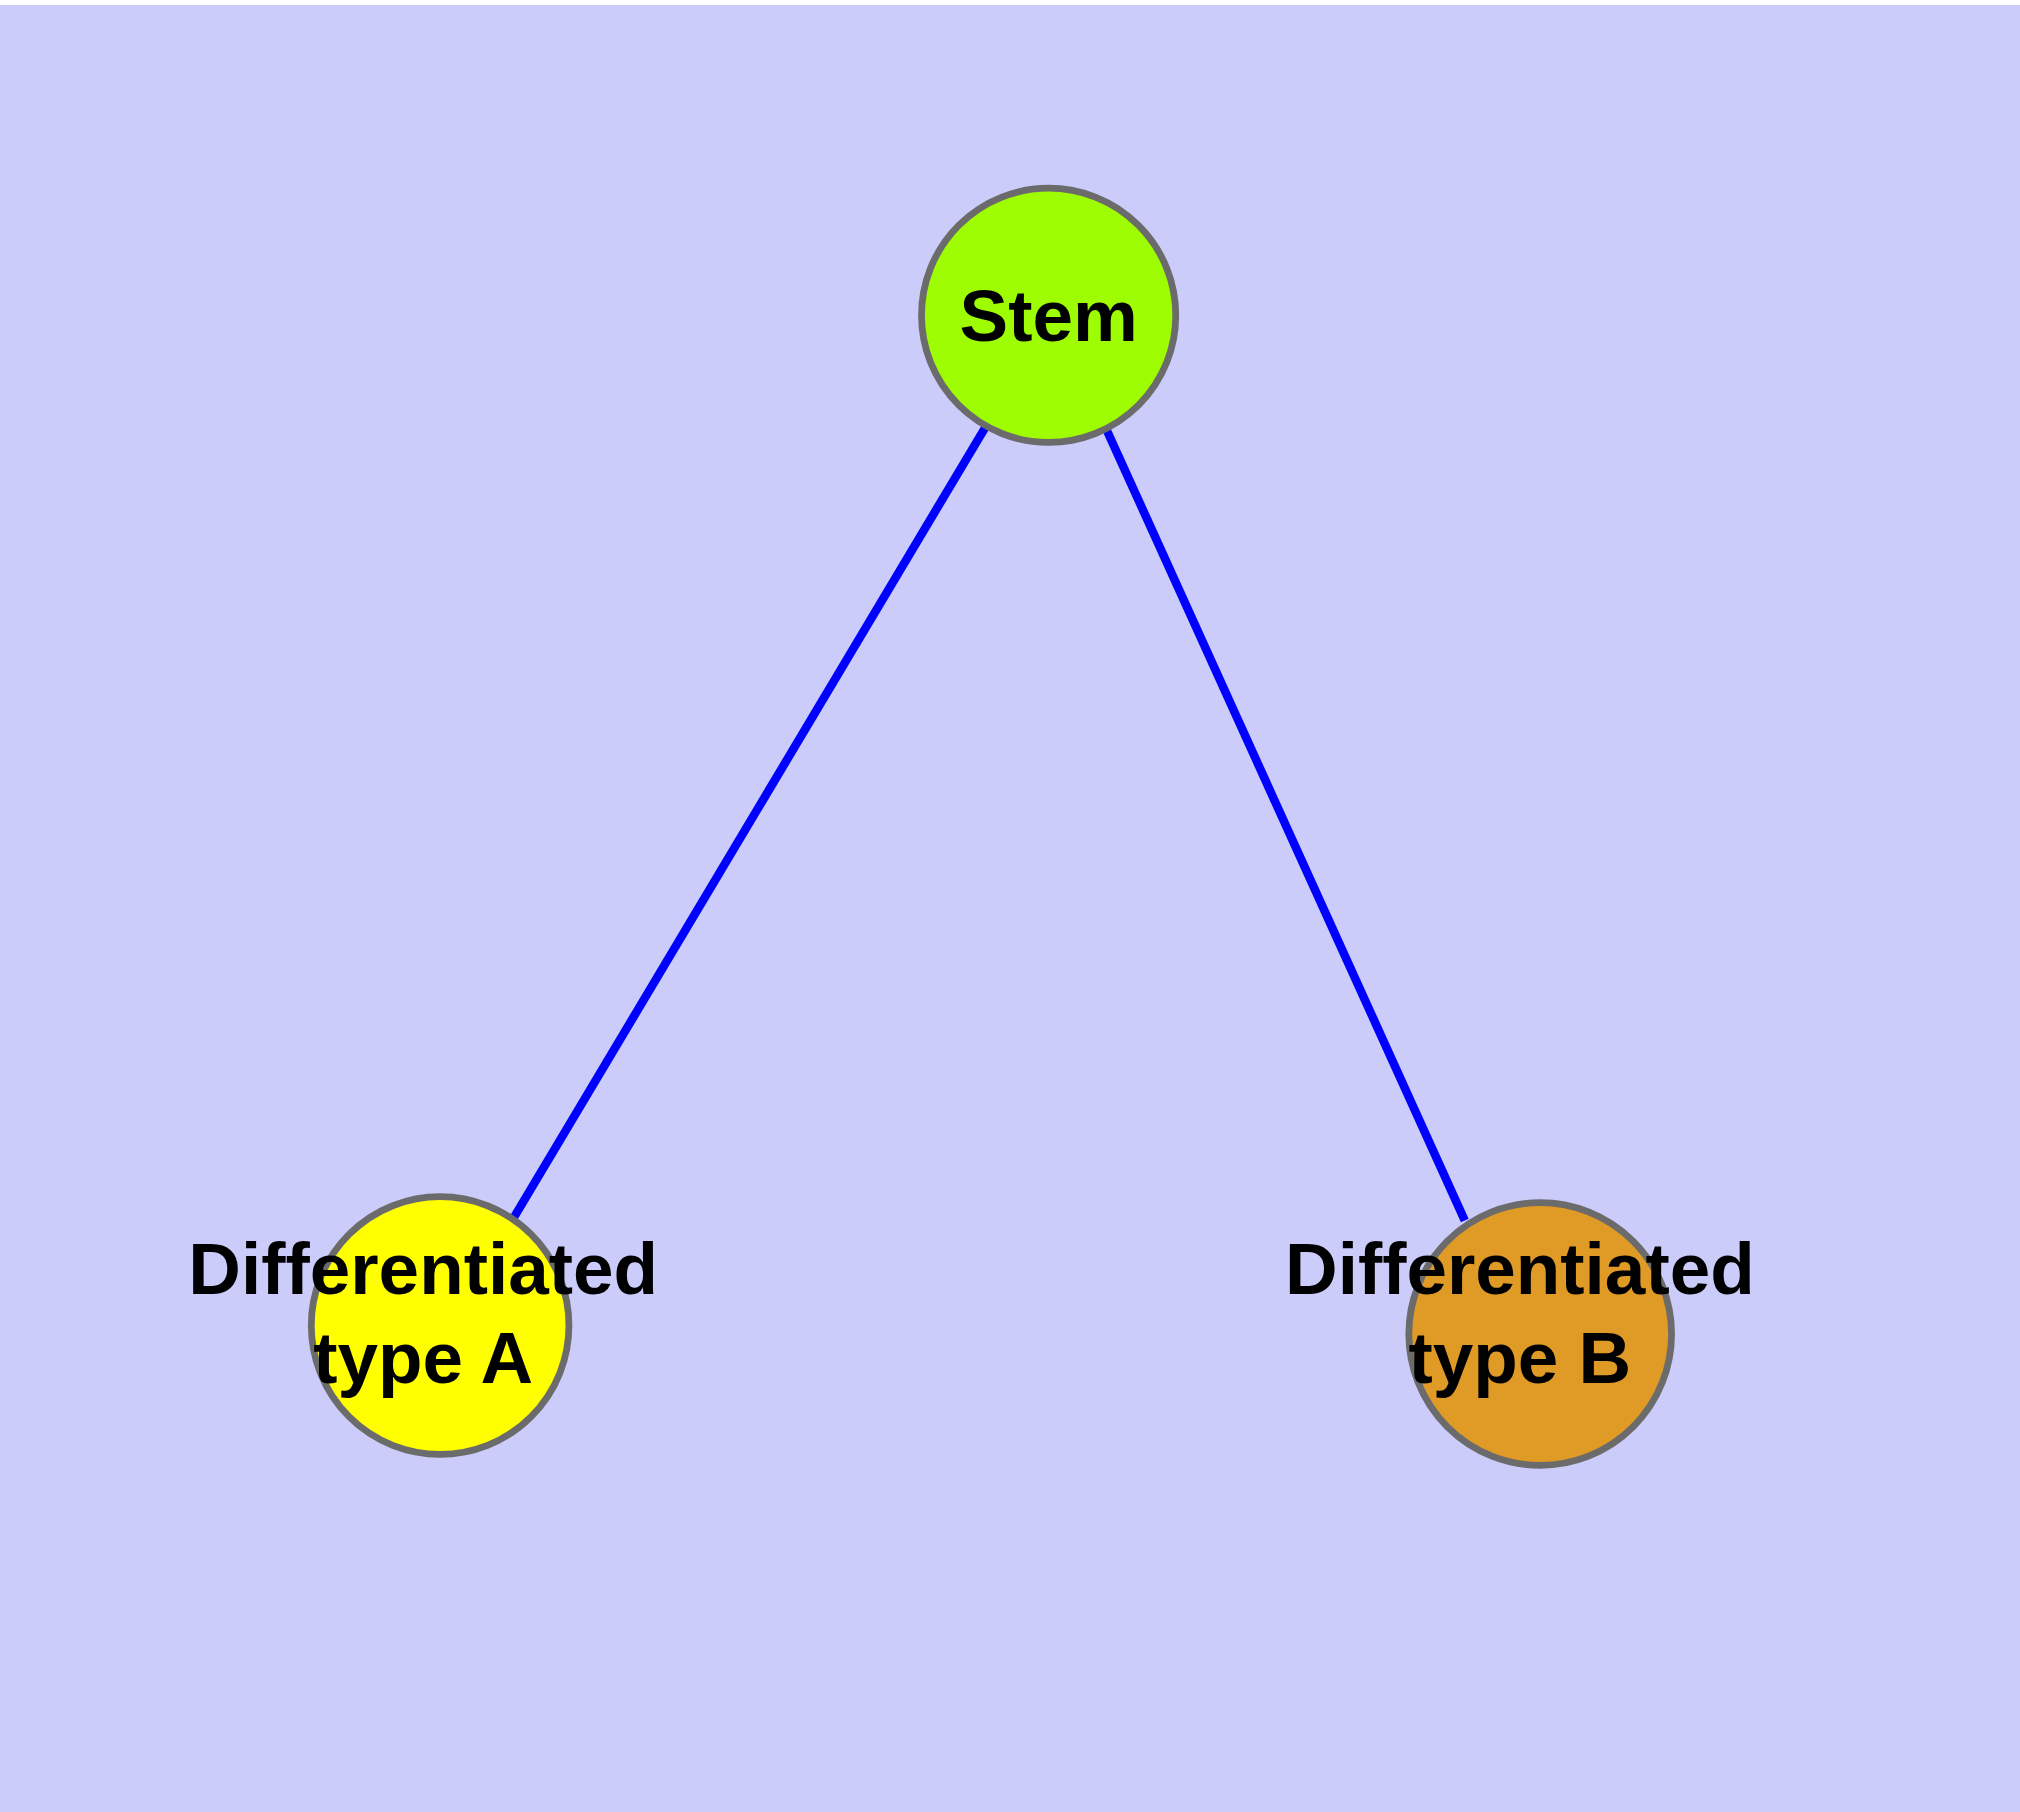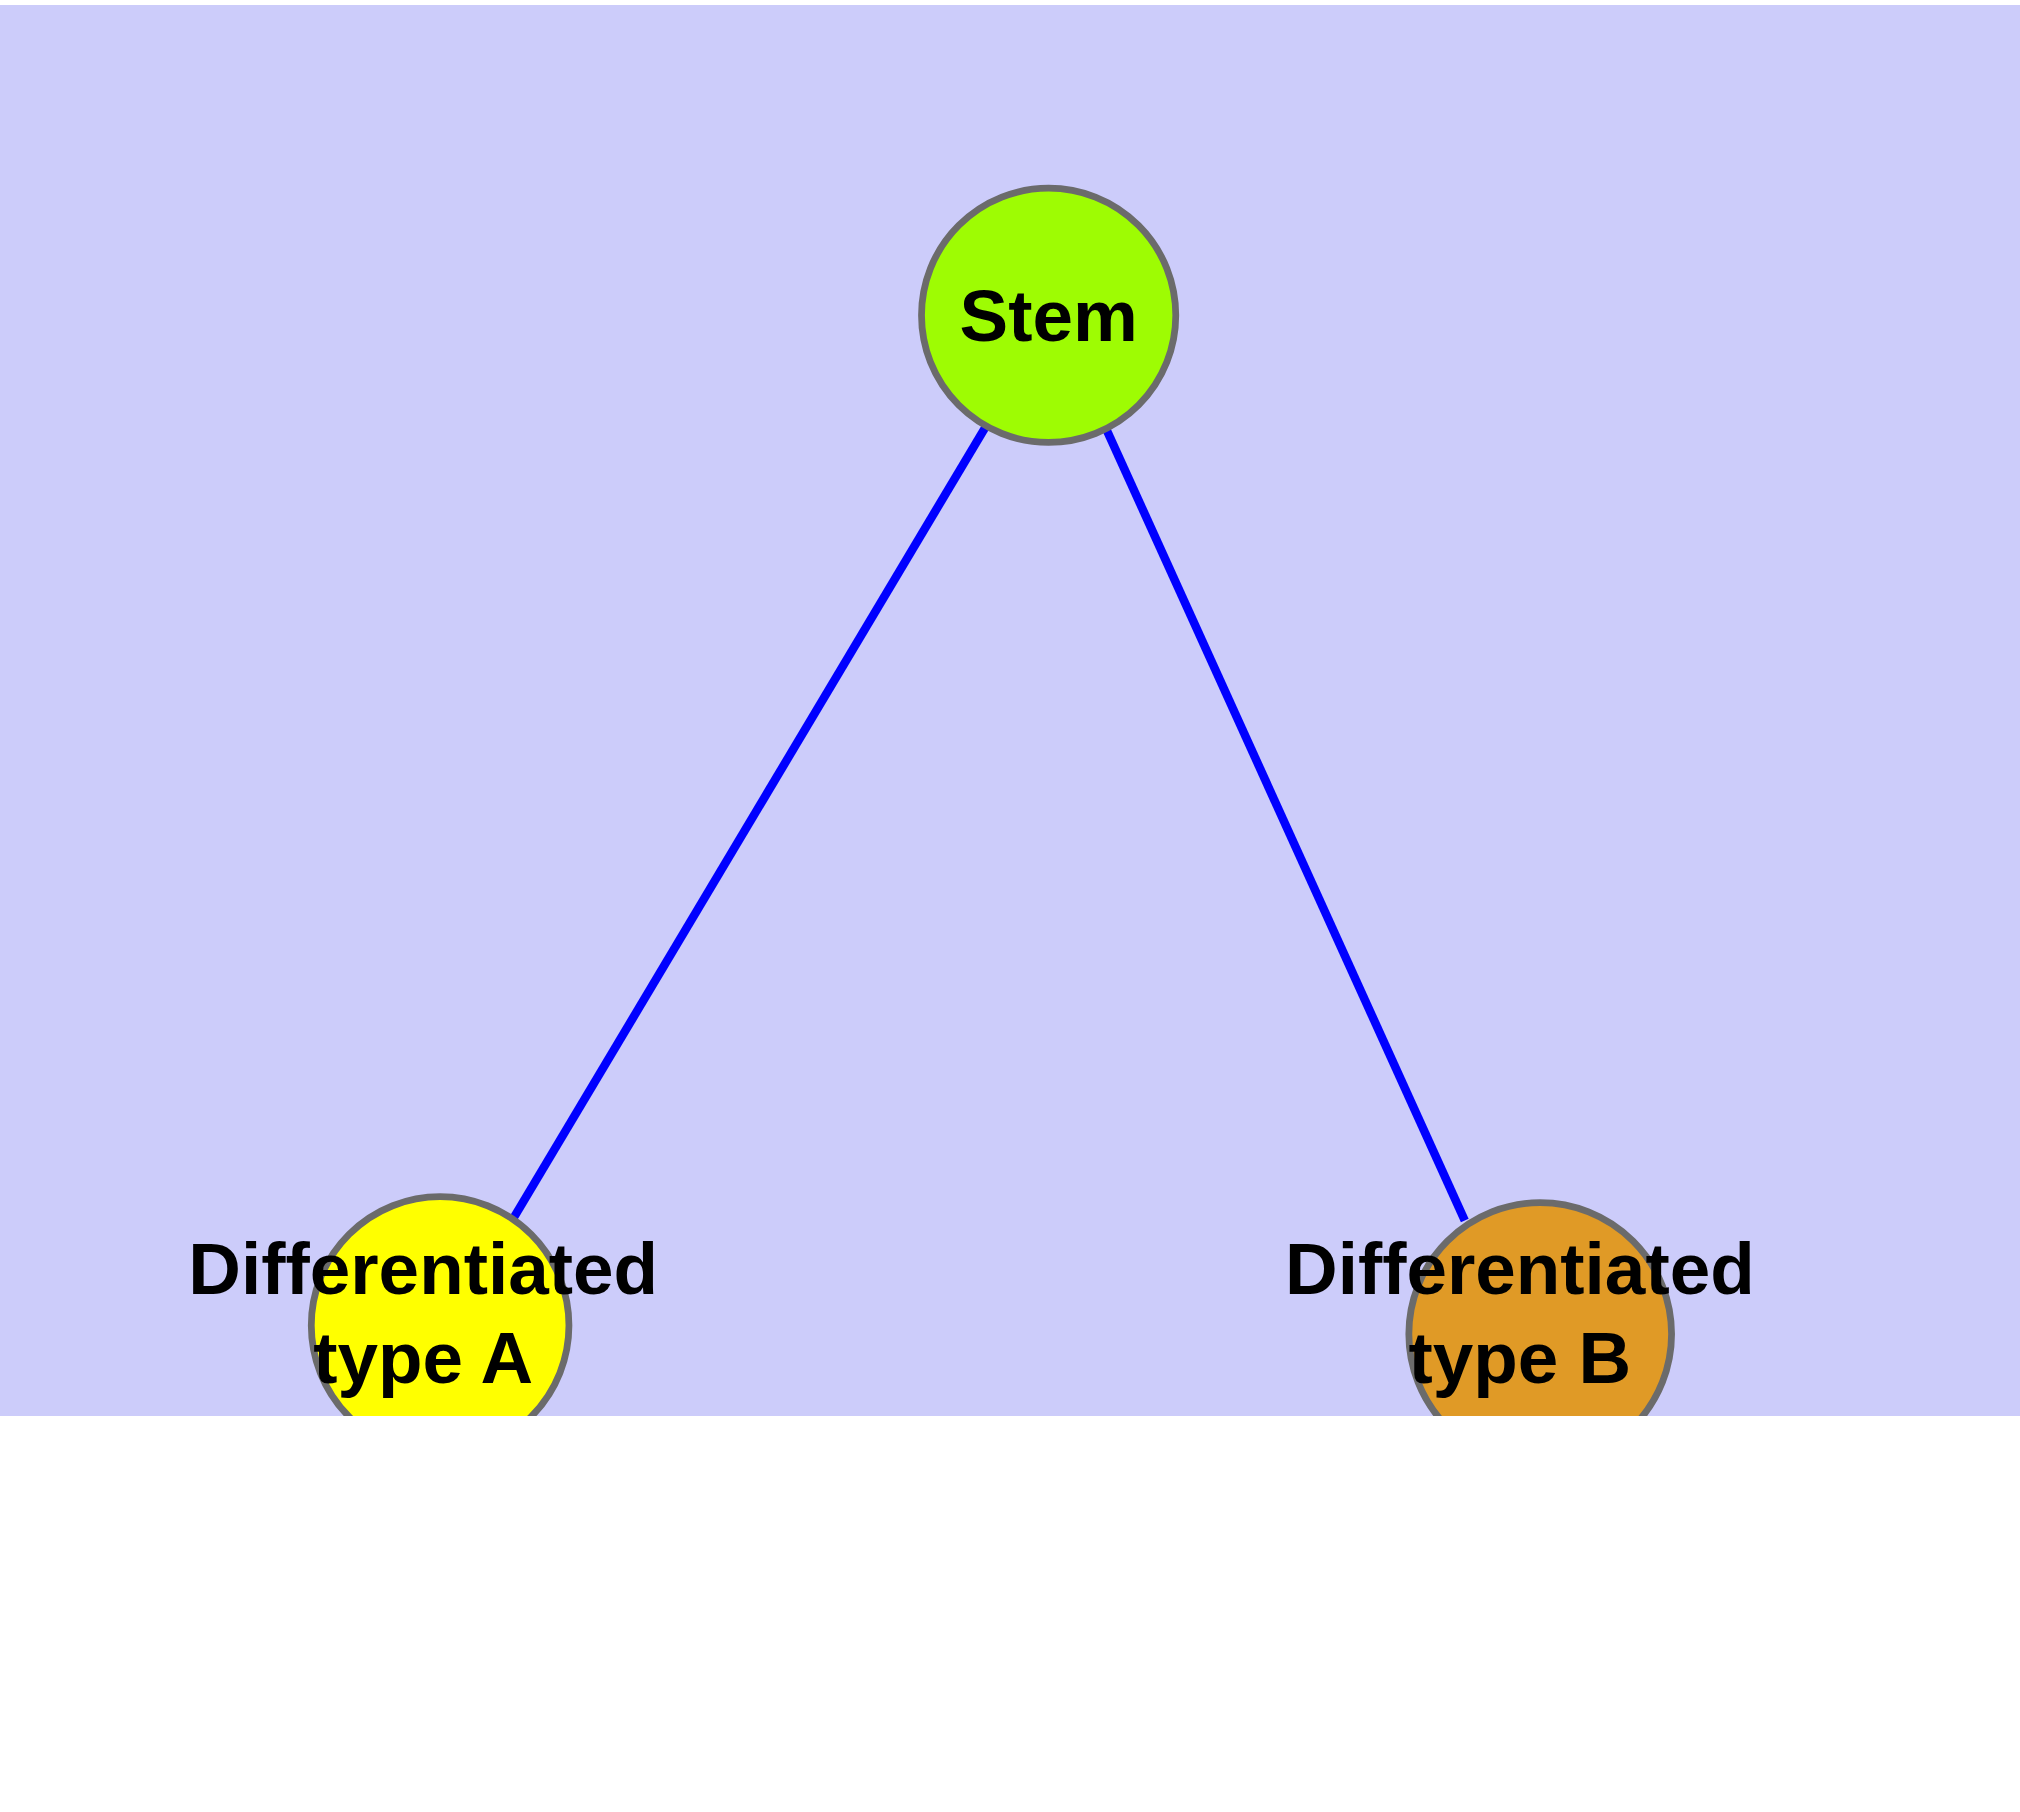--- a/index.html
+++ b/index.html
@@ -3,21 +3,21 @@
 <meta charset="utf-8">
 <style>
   html, body {
     margin: 0;
     padding: 0;
     background: #ffffff;
   }
   #canvas {
     position: relative;
     width: 2021px;
-    height: 1416px;
+    height: 1812px;
     overflow: hidden;
     background: #ffffff;
     font-family: "Liberation Sans", sans-serif;
   }
   #plot-bg {
     position: absolute;
     left: 0;
     top: 5.1px;
     width: 2021px;
     height: 1807px;

